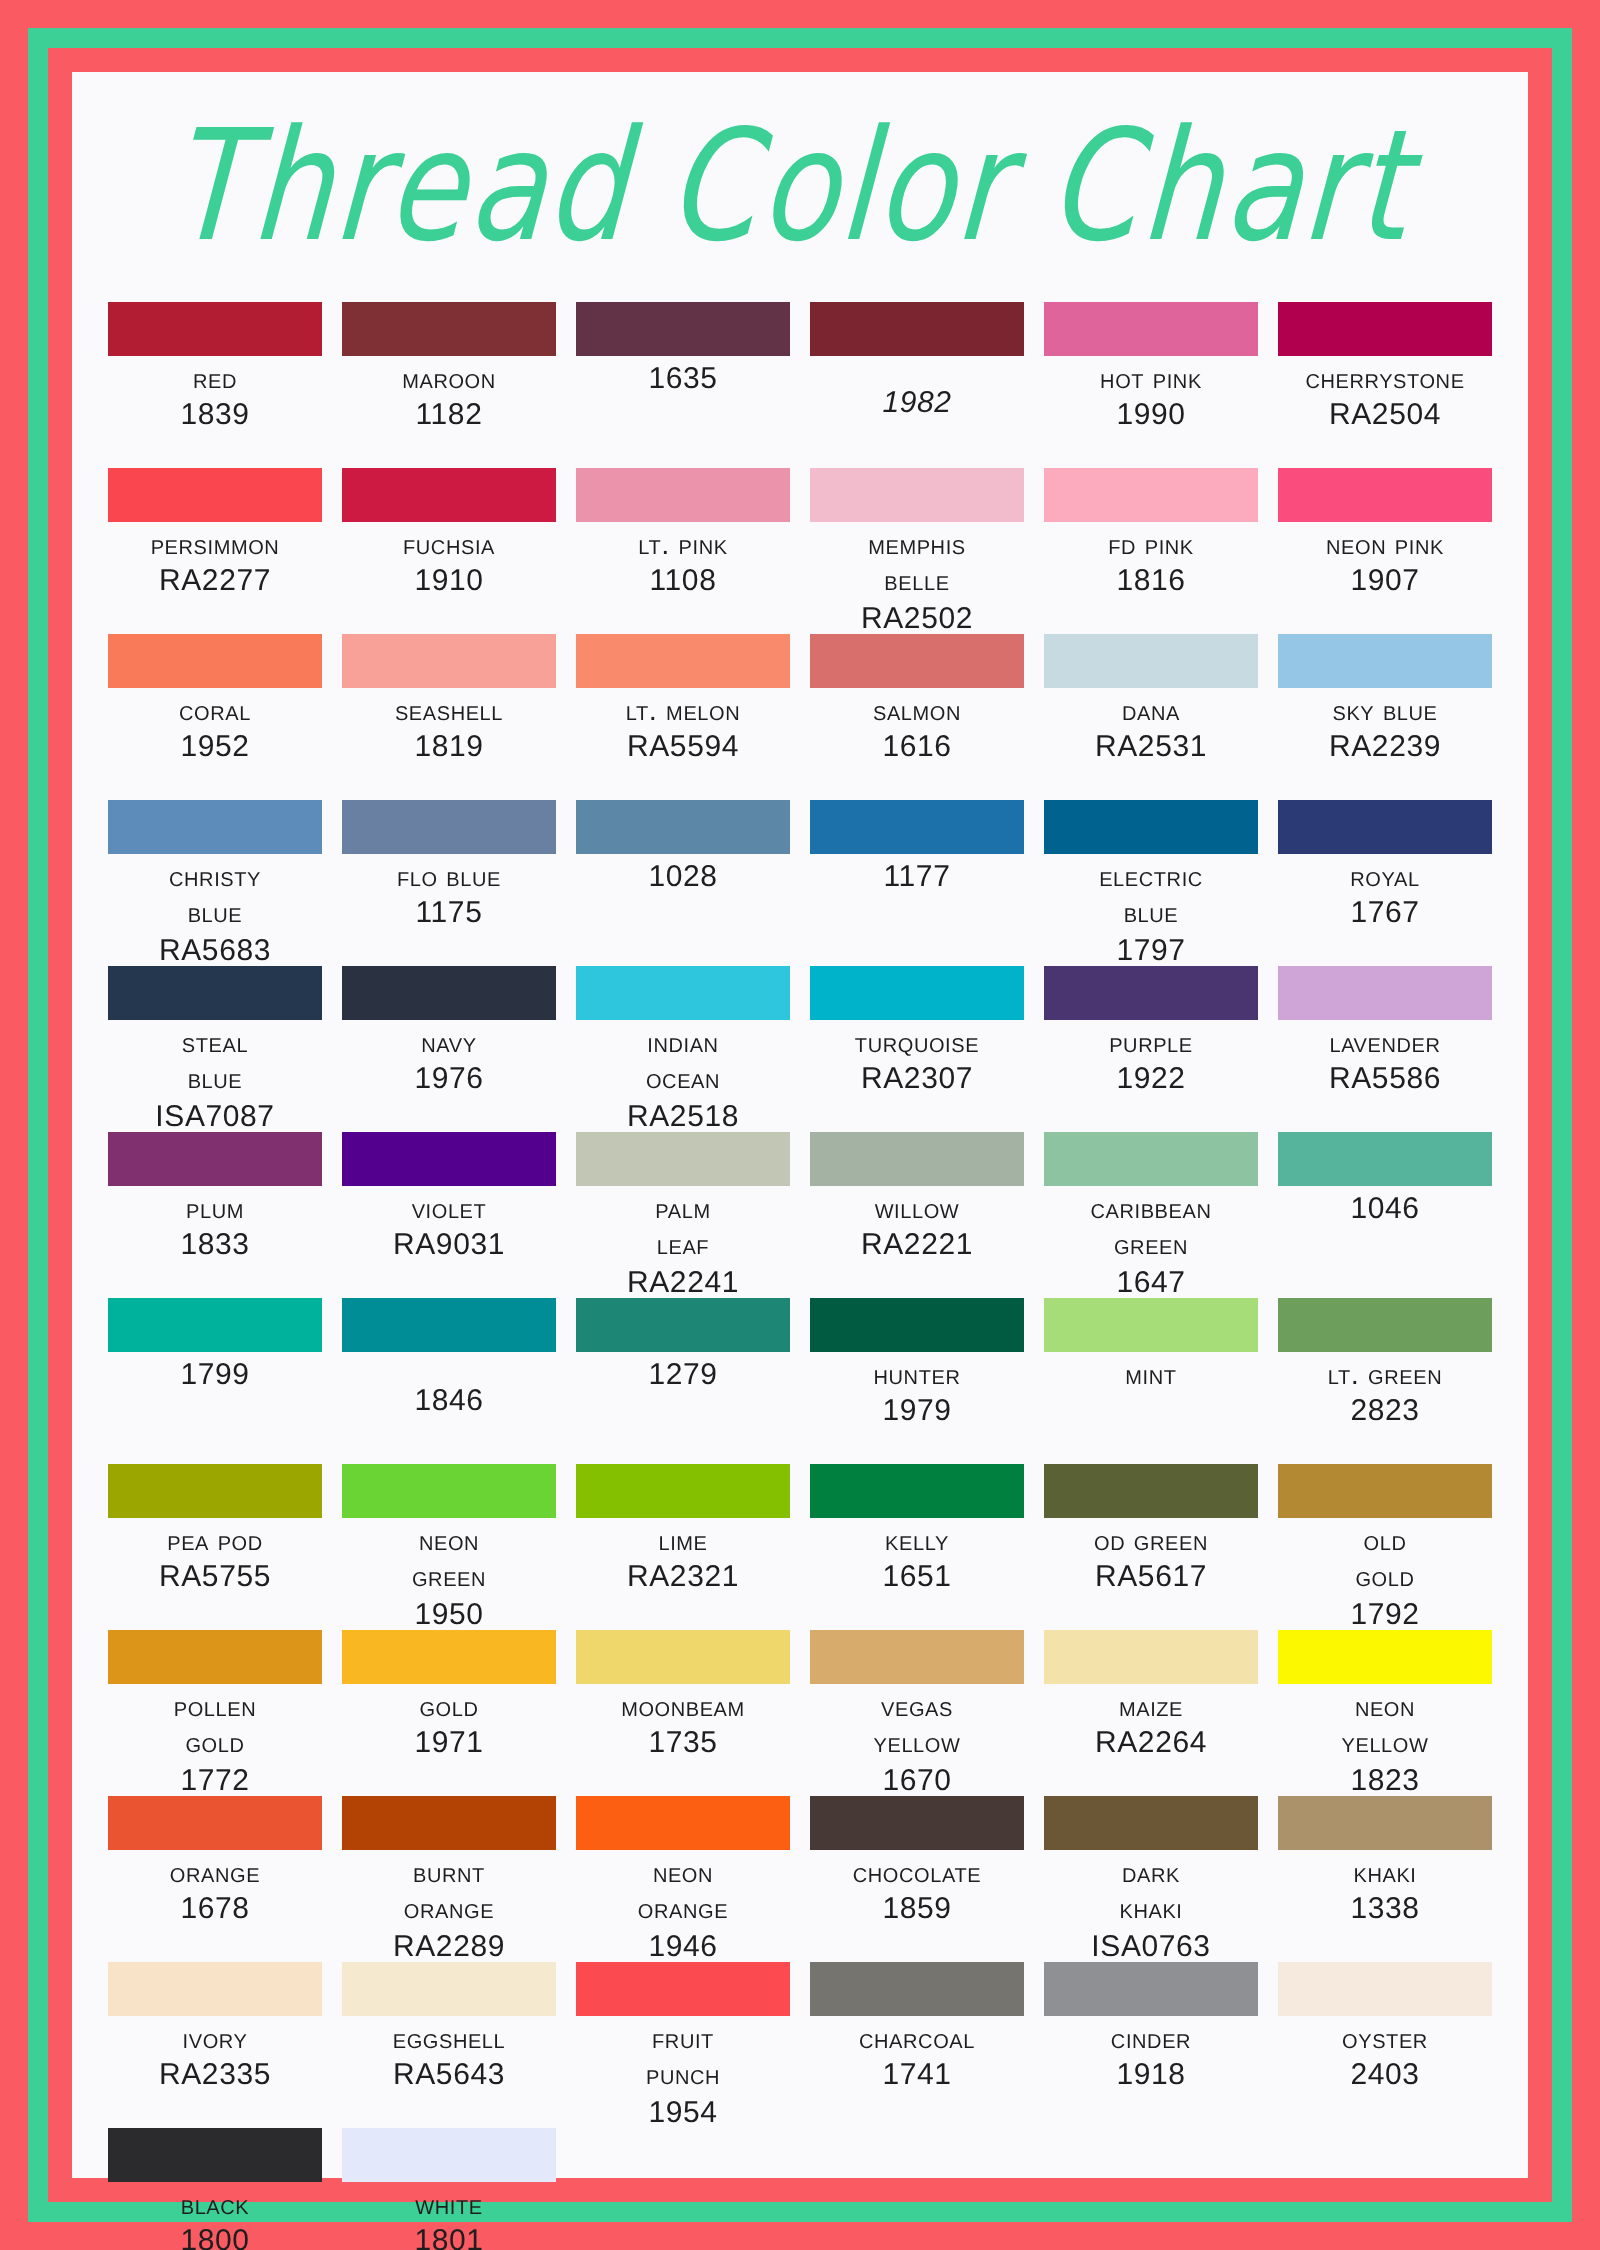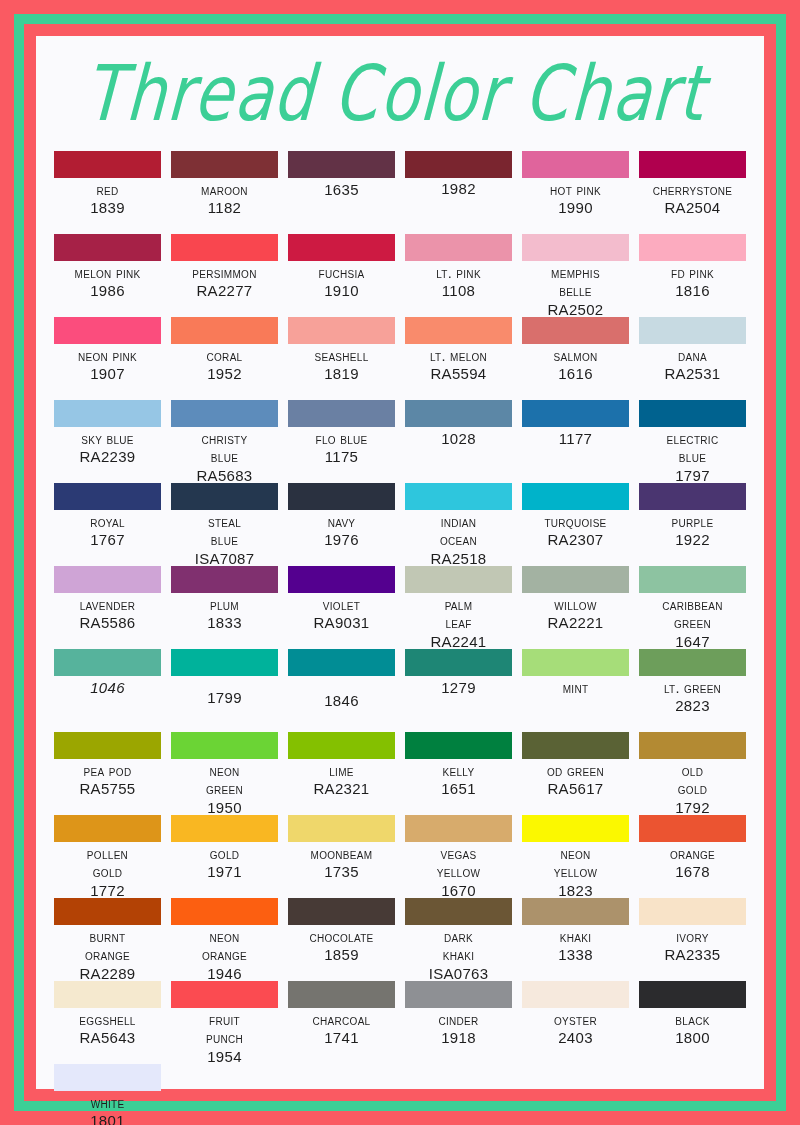--- a/index.html
+++ b/index.html
@@ -123,36 +123,31 @@
               <div class="swatch-chip" style="background: rgb(126, 48, 53);"></div>
               <div class="swatch-label">Maroon</div>
               <div class="swatch-code">1182</div>
             </div>
             <div class="swatch-cell">
               <div class="swatch-chip" style="background: rgb(98, 50, 70);"></div>
               <div class="swatch-code" style="margin-top: 3px;">1635</div>
             </div>
             <div class="swatch-cell">
               <div class="swatch-chip" style="background: rgb(122, 37, 47);"></div>
-              <div class="swatch-code" style="margin-top: 2px;">1982</div>
+              <div class="swatch-code" style="margin-top: 15px; font-style: italic;">1982</div>
             </div>
             <div class="swatch-cell">
               <div class="swatch-chip" style="background: rgb(224, 100, 156);"></div>
               <div class="swatch-label">Hot Pink</div>
               <div class="swatch-code">1990</div>
             </div>
             <div class="swatch-cell">
               <div class="swatch-chip" style="background: rgb(176, 0, 78);"></div>
               <div class="swatch-label">Cherrystone</div>
               <div class="swatch-code">RA2504</div>
-            </div>
-            <div class="swatch-cell">
-              <div class="swatch-chip" style="background: rgb(166, 33, 71);"></div>
-              <div class="swatch-label">Melon Pink</div>
-              <div class="swatch-code">1986</div>
             </div>
             <div class="swatch-cell">
               <div class="swatch-chip" style="background: rgb(249, 70, 79);"></div>
               <div class="swatch-label">Persimmon</div>
               <div class="swatch-code">RA2277</div>
             </div>
             <div class="swatch-cell">
               <div class="swatch-chip" style="background: rgb(205, 26, 66);"></div>
               <div class="swatch-label">Fuchsia</div>
               <div class="swatch-code">1910</div>
@@ -292,33 +287,38 @@
               <div class="swatch-code">RA2221</div>
             </div>
             <div class="swatch-cell">
               <div class="swatch-chip" style="background: rgb(141, 195, 161);"></div>
               <div class="swatch-label">Caribbean
 Green</div>
               <div class="swatch-code">1647</div>
             </div>
             <div class="swatch-cell">
               <div class="swatch-chip" style="background: rgb(86, 179, 156);"></div>
-              <div class="swatch-code" style="margin-top: 3px; font-style: italic;">1046</div>
+              <div class="swatch-code" style="margin-top: 3px;">1046</div>
             </div>
             <div class="swatch-cell">
               <div class="swatch-chip" style="background: rgb(0, 178, 155);"></div>
-              <div class="swatch-code" style="margin-top: 13px;">1799</div>
+              <div class="swatch-code" style="margin-top: 3px;">1799</div>
             </div>
             <div class="swatch-cell">
               <div class="swatch-chip" style="background: rgb(1, 141, 149);"></div>
               <div class="swatch-code" style="margin-top: 16px;">1846</div>
             </div>
             <div class="swatch-cell">
               <div class="swatch-chip" style="background: rgb(30, 134, 117);"></div>
               <div class="swatch-code" style="margin-top: 3px; text-align: right;">1279</div>
+            </div>
+            <div class="swatch-cell">
+              <div class="swatch-chip" style="background: rgb(1, 91, 65);"></div>
+              <div class="swatch-label">Hunter</div>
+              <div class="swatch-code">1979</div>
             </div>
             <div class="swatch-cell">
               <div class="swatch-chip" style="background: rgb(166, 221, 121);"></div>
               <div class="swatch-label">Mint</div>
             </div>
             <div class="swatch-cell">
               <div class="swatch-chip" style="background: rgb(109, 158, 91);"></div>
               <div class="swatch-label">Lt. Green</div>
               <div class="swatch-code">2823</div>
             </div>
@@ -370,20 +370,25 @@
               <div class="swatch-label">Moonbeam</div>
               <div class="swatch-code">1735</div>
             </div>
             <div class="swatch-cell">
               <div class="swatch-chip" style="background: rgb(215, 171, 108);"></div>
               <div class="swatch-label">Vegas
 Yellow</div>
               <div class="swatch-code">1670</div>
             </div>
             <div class="swatch-cell">
+              <div class="swatch-chip" style="background: rgb(243, 227, 171);"></div>
+              <div class="swatch-label">Maize</div>
+              <div class="swatch-code">RA2264</div>
+            </div>
+            <div class="swatch-cell">
               <div class="swatch-chip" style="background: rgb(251, 248, 0);"></div>
               <div class="swatch-label">Neon
 Yellow</div>
               <div class="swatch-code">1823</div>
             </div>
             <div class="swatch-cell">
               <div class="swatch-chip" style="background: rgb(235, 84, 49);"></div>
               <div class="swatch-label">Orange</div>
               <div class="swatch-code">1678</div>
             </div>

